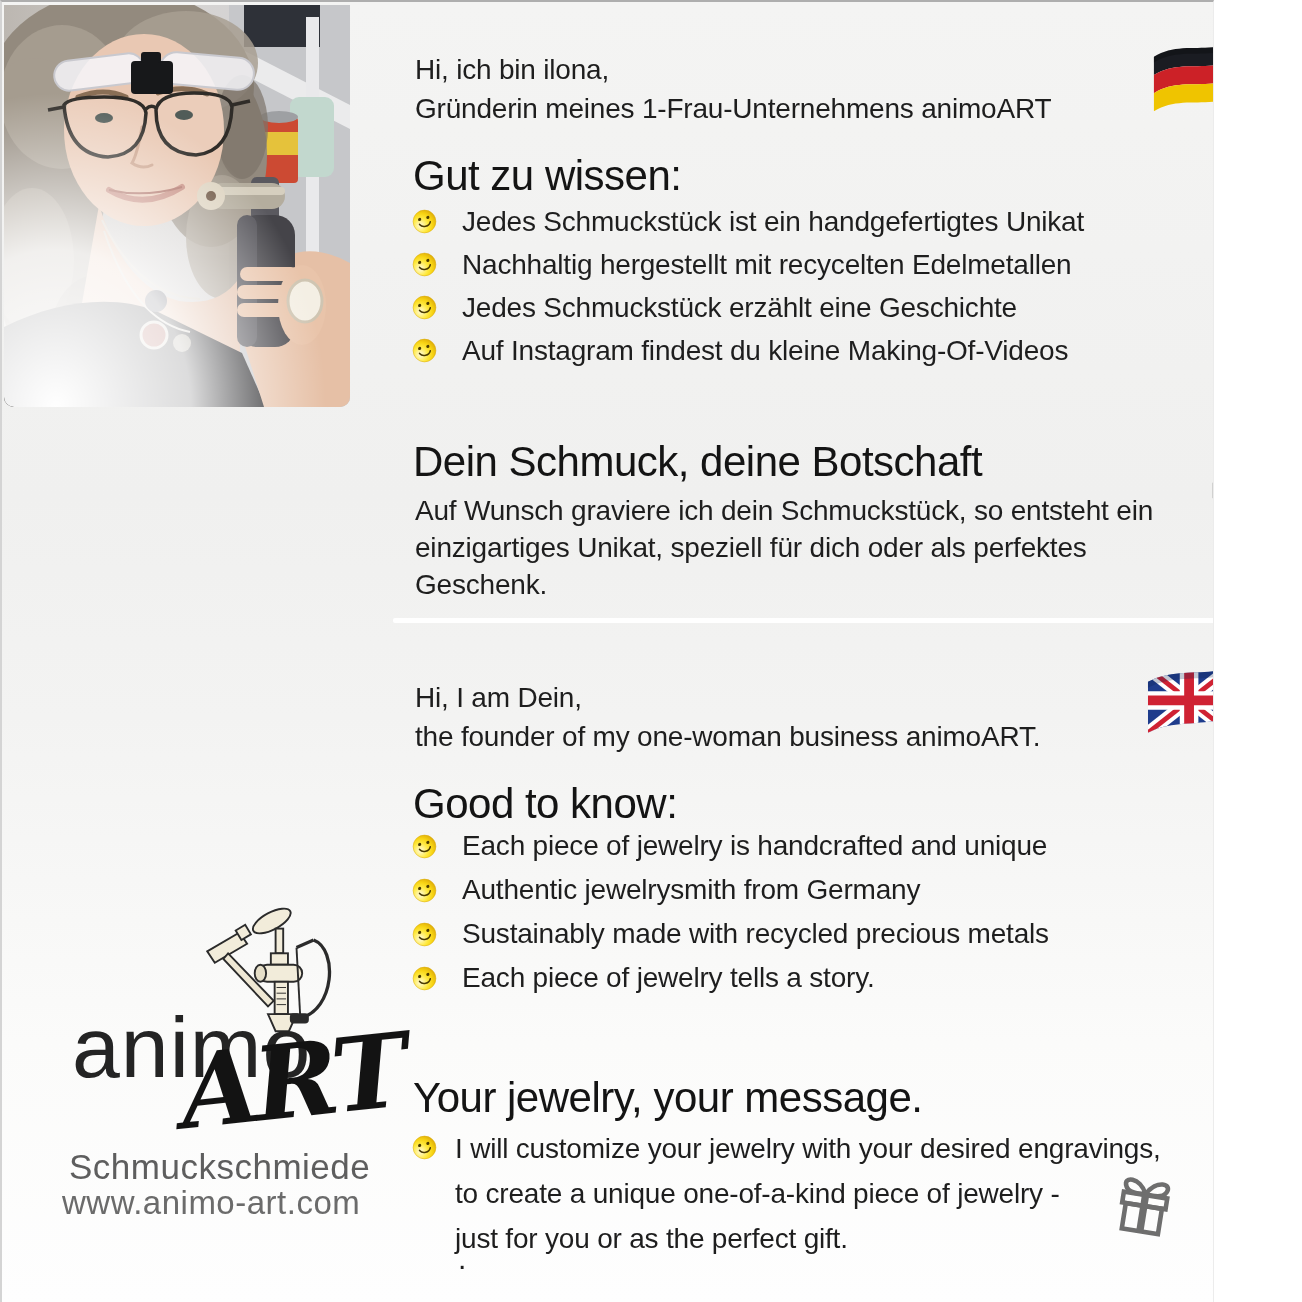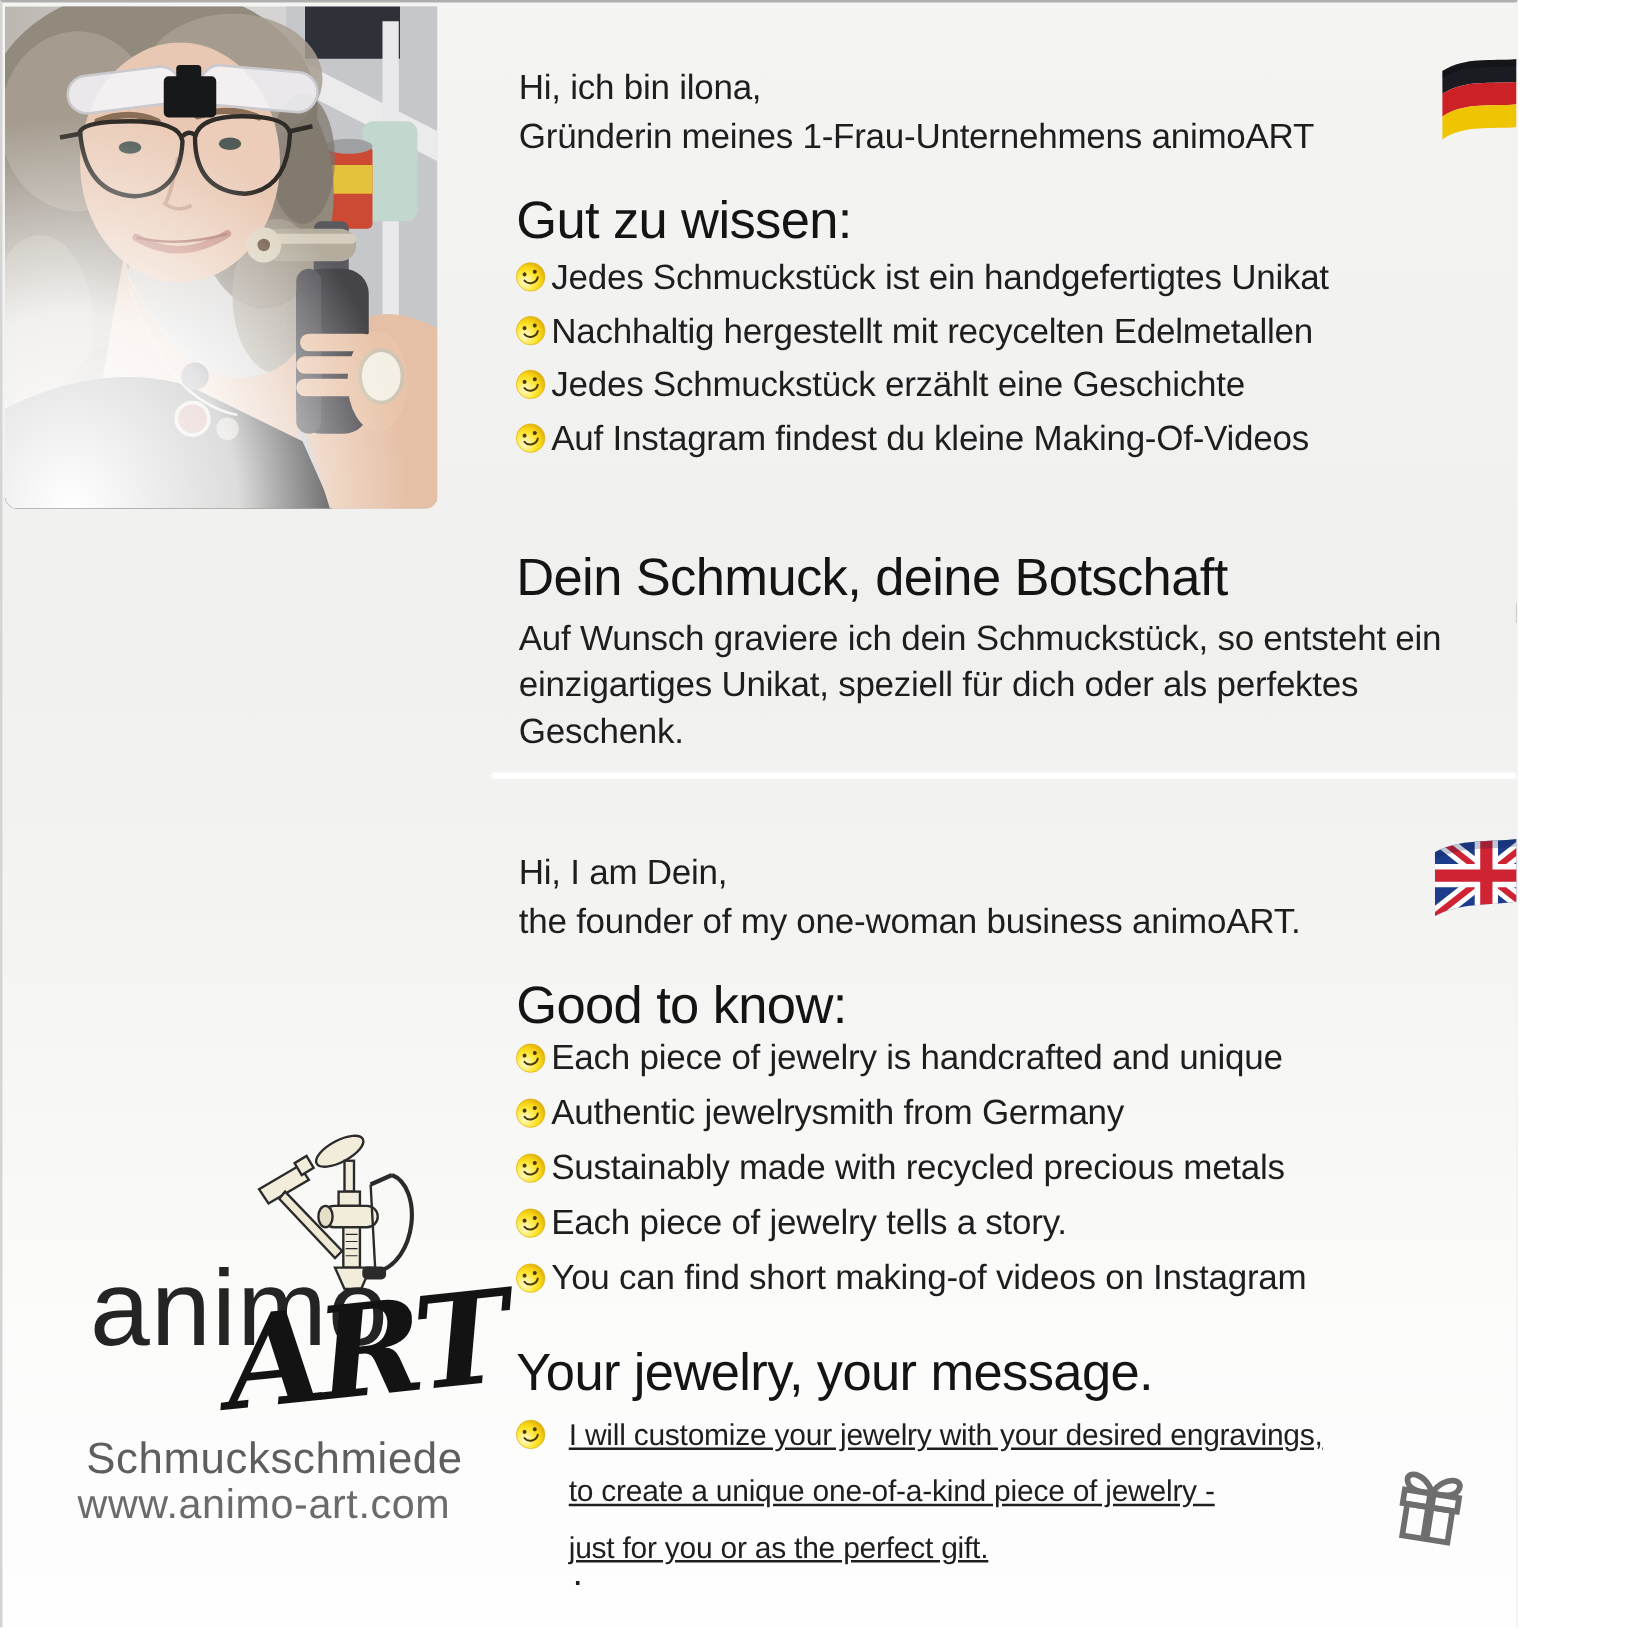--- a/index.html
+++ b/index.html
@@ -17,38 +17,38 @@
   .photo {
     position:absolute; left:2px; top:3px; width:346px; height:402px;
     border-radius:0 0 10px 10px; overflow:hidden;
   }
   .photo svg { display:block; width:100%; height:100%; }
 
   .txt { position:absolute; color:#1e1e1e; font-size:28px; line-height:39px; letter-spacing:-0.2px; }
   .h1  { position:absolute; color:#141414; font-size:42px; letter-spacing:-0.5px; font-weight:400; }
 
   .list { position:absolute; list-style:none; }
-  .list li { display:flex; align-items:center; gap:3px;text-align:right; }
+  .list li { display:flex; align-items:center; gap:24px;text-align:right; }
   .list.de li { height:43px; }
   .list.en li { height:44px; }
   .list li span { font-size:28px; color:#1e1e1e; letter-spacing:-0.2px; white-space:nowrap; }
   .smiley { width:27px; height:27px; flex:0 0 auto; }
 
   .flag { position:absolute; }
   .gift { position:absolute; }
   .gift.tilt { transform:rotate(9deg); }
 
   .separator {
     position:absolute; left:391px; top:616px; width:911px; height:5px;
     background:#ffffff; border-radius:2px;
   }
 
   .bullet-block { position:absolute; display:flex; gap:17px; align-items:flex-start; }
   .bullet-block .smiley { margin-top:8px; }
-  .bullet-block .lines div { font-size:24px; line-height:45px; color:#1e1e1e; letter-spacing:-0.2px; white-space:nowrap;text-decoration:underline; }
+  .bullet-block .lines div { font-size:28px; line-height:45px; color:#1e1e1e; letter-spacing:-0.2px; white-space:nowrap; }
 
   .dot { position:absolute; font-size:30px; color:#1e1e1e; }
 
   .logo-tools { position:absolute; left:188px; top:900px; width:156px; height:152px; }
   .logo-animo {
     position:absolute; left:70px; top:1002px; font-size:86px; font-weight:300;
     color:#242424; letter-spacing:1px; line-height:86px;
   }
   .logo-art {
     position:absolute; left:178px; top:1028px; font-size:102px; font-weight:700;
@@ -368,31 +368,20 @@
           <circle cx="16" cy="16" r="13.5" fill="url(#sg)" stroke="#d9a90c" stroke-width="0.6"></circle>
           <g transform="rotate(-14 16 16)" fill="#4a3a00">
             <circle cx="11" cy="12.3" r="1.9"></circle>
             <circle cx="21" cy="12.3" r="1.9"></circle>
             <path d="M9.5,18 C12,23.2 20,23.2 22.5,18" stroke="#4a3a00" stroke-width="1.9" fill="none" stroke-linecap="round"></path>
           </g>
         </svg>
         <span>Each piece of jewelry tells a story.</span>
       </li>
 
-      <li>
-        <svg class="smiley" viewBox="0 0 32 32">
-          <circle cx="16" cy="16" r="13.5" fill="url(#sg)" stroke="#d9a90c" stroke-width="0.6"></circle>
-          <g transform="rotate(-14 16 16)" fill="#4a3a00">
-            <circle cx="11" cy="12.3" r="1.9"></circle>
-            <circle cx="21" cy="12.3" r="1.9"></circle>
-            <path d="M9.5,18 C12,23.2 20,23.2 22.5,18" stroke="#4a3a00" stroke-width="1.9" fill="none" stroke-linecap="round"></path>
-          </g>
-        </svg>
-        <span>You can find short making-of videos on Instagram</span>
-      </li>
     </ul>
 
   <div class="h1" style="left:411px; top:1072px;">Your jewelry, your message.</div>
 
   <div class="bullet-block" style="left:409px; top:1124px;">
     <svg class="smiley" viewBox="0 0 32 32">
       <circle cx="16" cy="16" r="13.5" fill="url(#sg)" stroke="#d9a90c" stroke-width="0.6"></circle>
       <g transform="rotate(-14 16 16)" fill="#4a3a00">
         <circle cx="11" cy="12.3" r="1.9"></circle>
           <circle cx="21" cy="12.3" r="1.9"></circle>

